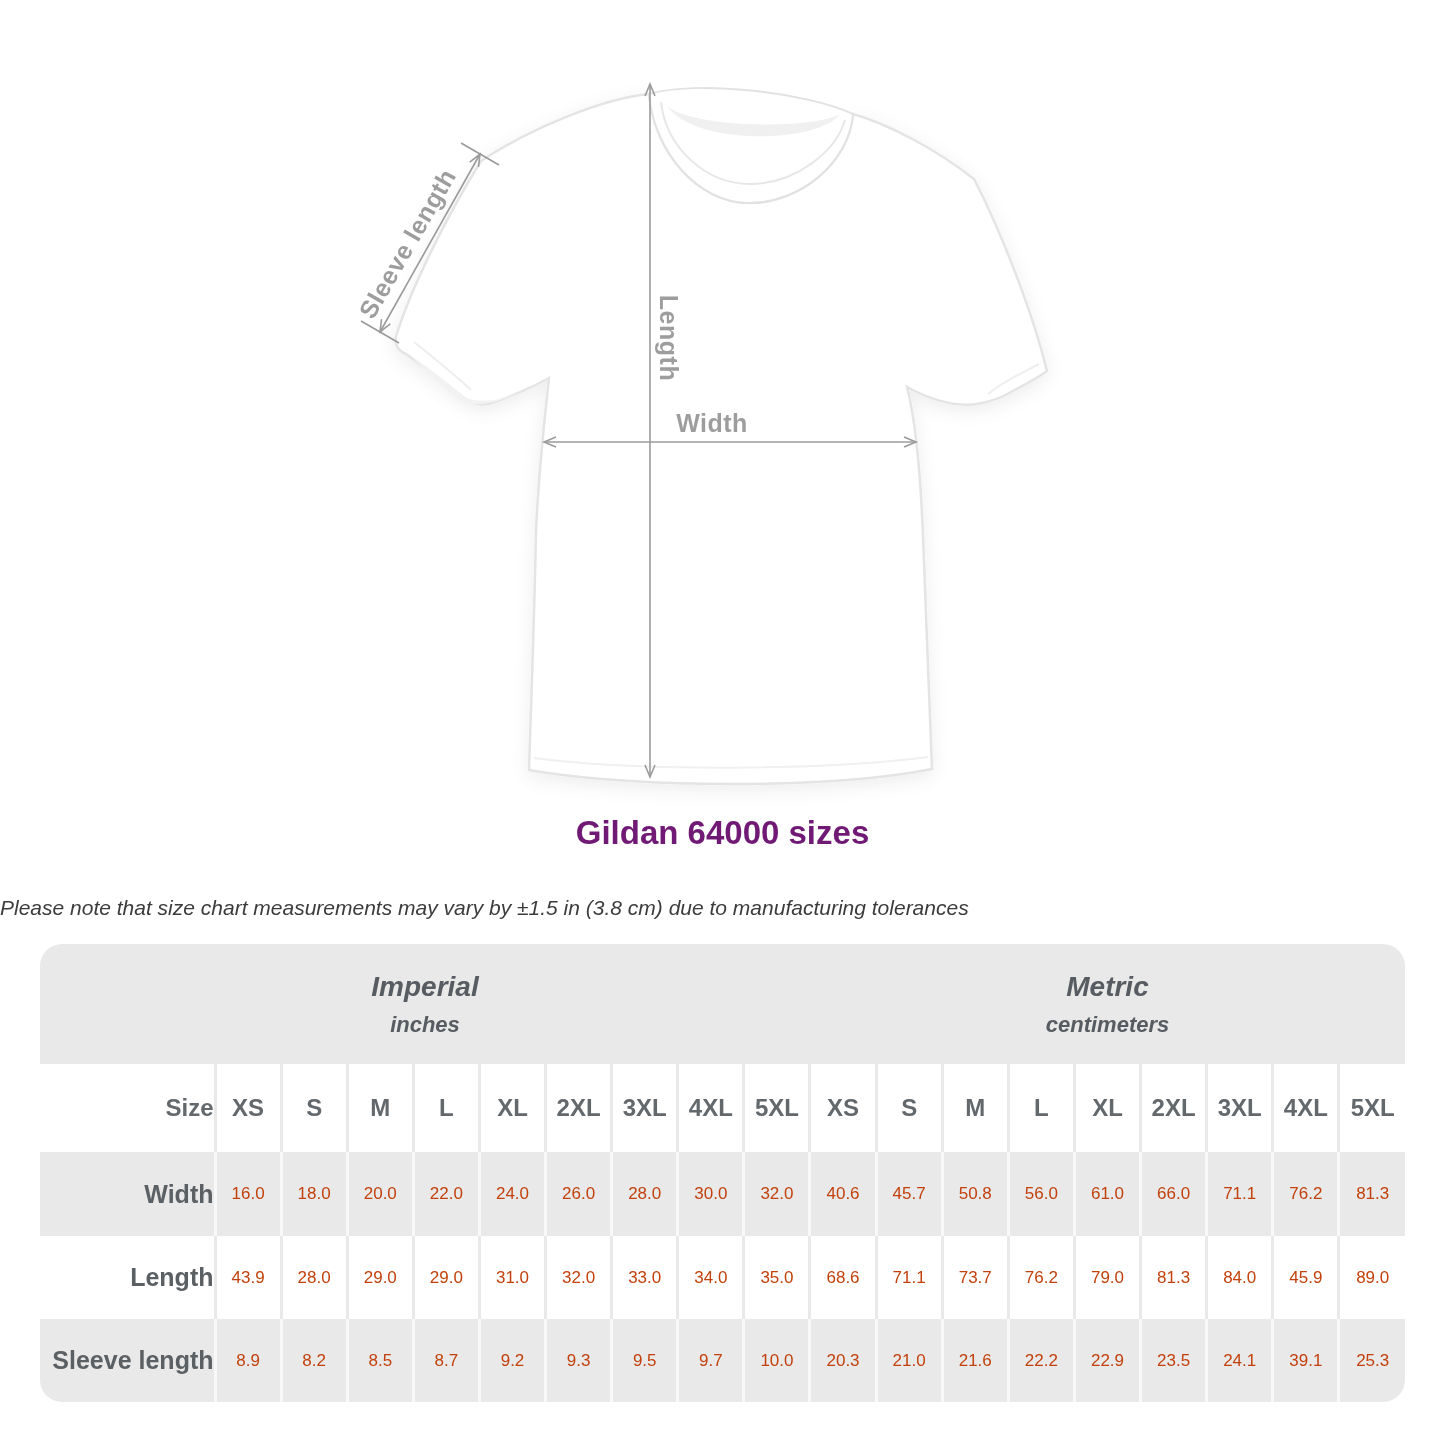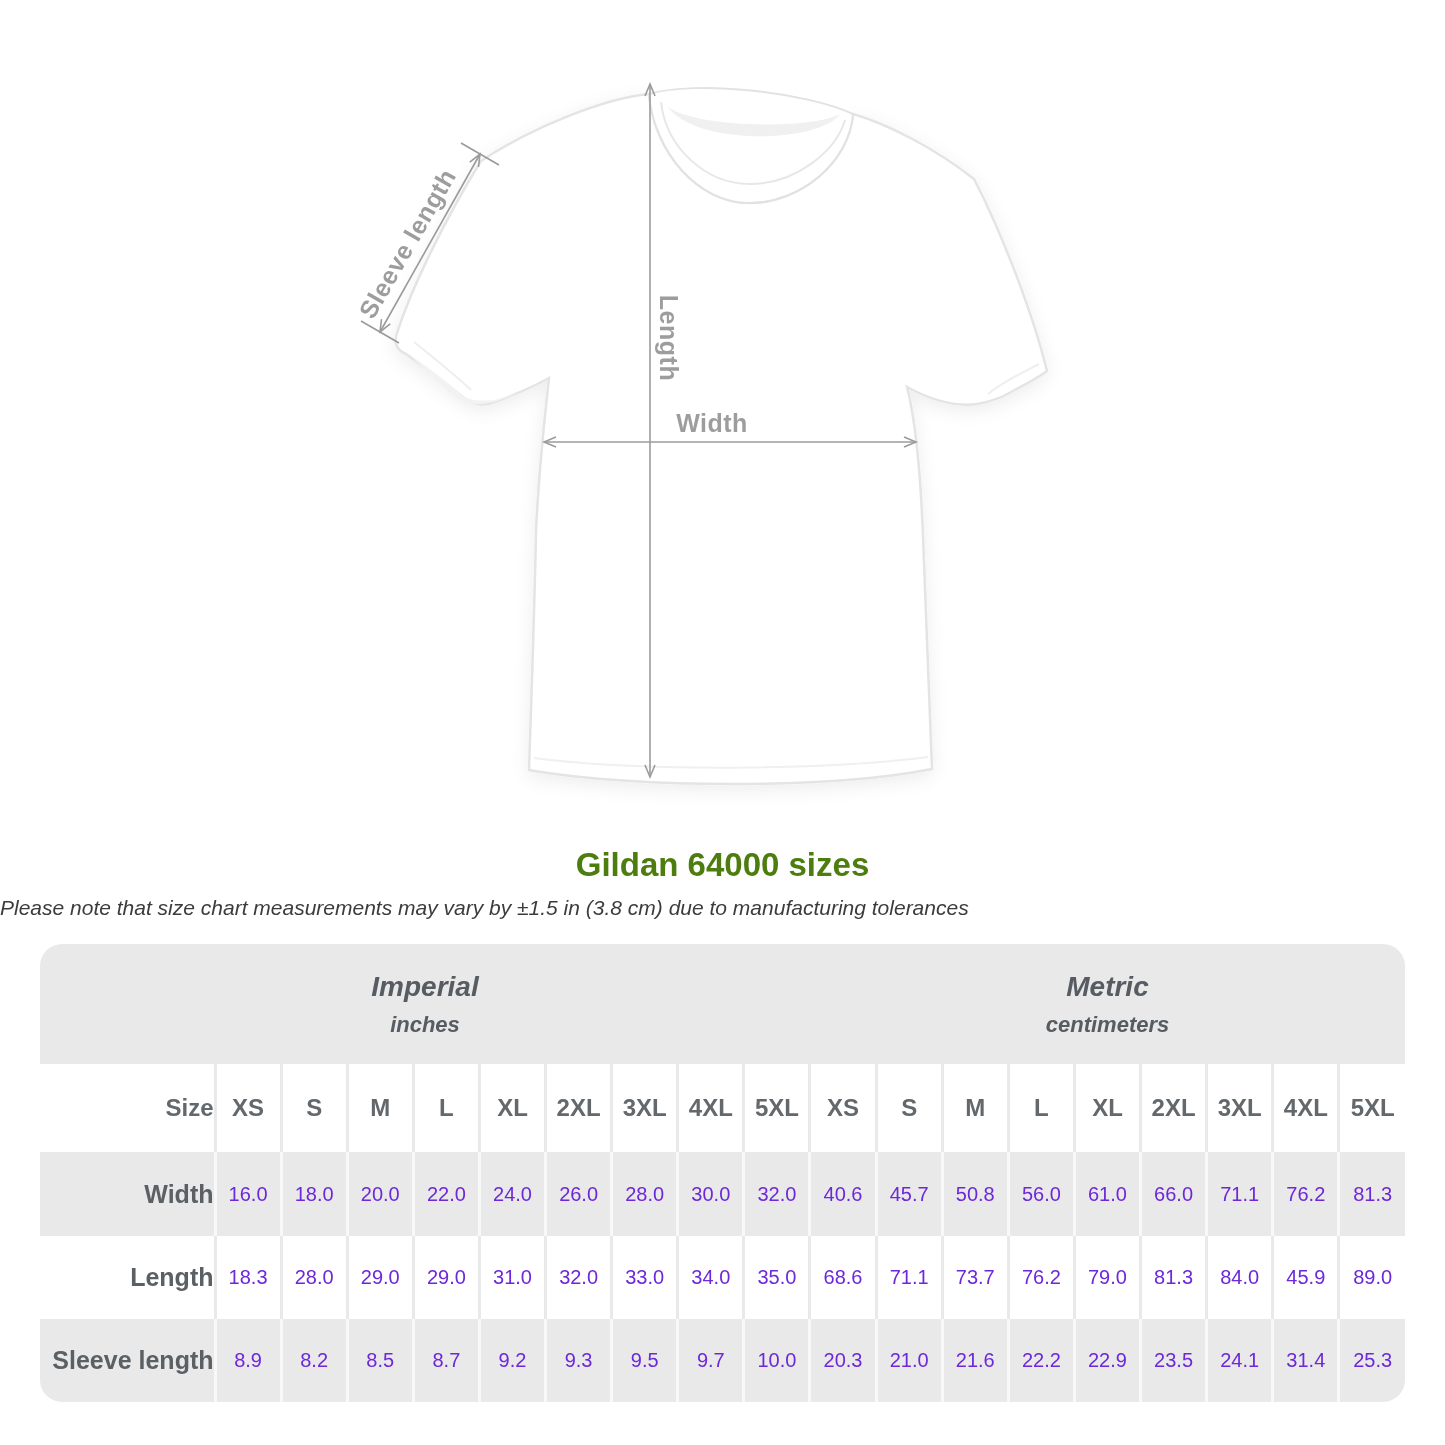--- a/index.html
+++ b/index.html
@@ -7,22 +7,22 @@
     position:relative;width:1445px;height:1445px;background:#ffffff;overflow:hidden;
     font-family:"Liberation Sans",sans-serif;
   }
   
   #shirt-svg{position:absolute;top:0;left:0;}
   .dim-line{stroke:#9b9b9b;stroke-width:1.6;fill:none;}
   .dim-tick{stroke:#9b9b9b;stroke-width:1.6;}
   .dim-label{fill:#9d9d9d;font-size:25px;font-weight:bold;letter-spacing:.5px;}
   
   .title{
-    position:absolute;top:846px;left:0;width:100%;text-align:center;
-    font-size:33px;line-height:38px;font-weight:bold;color:#4d7c0f;
+    position:absolute;top:814px;left:0;width:100%;text-align:center;
+    font-size:33px;line-height:38px;font-weight:bold;color:#701a75;
   }
   .subtitle{
     position:absolute;top:895px;left:0;width:100%;text-align:left;
     font-size:21px;line-height:26px;font-style:italic;color:#3c3c3c;
   }
   
   .table-wrap{
     position:absolute;left:40px;top:944px;width:1365px;height:458px;
     border-radius:22px;overflow:hidden;
   }
@@ -37,21 +37,21 @@
   tr.units th{background:#e9e9e9;}
   .unit-name{display:block;font-size:28px;font-weight:bold;font-style:italic;color:#565c61;}
   .unit-sub{display:block;margin-top:9px;font-size:22px;font-style:italic;color:#565c61;}
   tr.sizes{height:88px;background:#ffffff;}
   tr.sizes th{font-size:24px;font-weight:bold;color:#63686c;}
   tr.r-width{height:84px;}
   tr.r-length{height:83px;}
   tr.r-sleeve{height:83px;}
   tr.gray-row{background:#e9e9e9;}
   tr.white-row{background:#ffffff;}
-  .size-table td{font-size:20px;color:#6d28d9;}
+  .size-table td{font-size:17px;color:#c2410c;}
   th.row-label{font-size:25px;font-weight:bold;color:#5b6064;text-align:right;}
   
   tr.sep-light > *:not(:first-child){border-left:3px solid #e9e9e9;}
   tr.sep-white > *:not(:first-child){border-left:3px solid #f8f8f8;}
 </style>
 </head>
 <body>
 
 <div id="canvas">
 
@@ -190,21 +190,21 @@
           <td>56.0</td>
           <td>61.0</td>
           <td>66.0</td>
           <td>71.1</td>
           <td>76.2</td>
           <td>81.3</td>
         </tr>
 
         <tr class="r-length white-row sep-light">
           <th class="row-label">Length</th>
-          <td>18.3</td>
+          <td>43.9</td>
           <td>28.0</td>
           <td>29.0</td>
           <td>29.0</td>
           <td>31.0</td>
           <td>32.0</td>
           <td>33.0</td>
           <td>34.0</td>
           <td>35.0</td>
           <td>68.6</td>
           <td>71.1</td>
@@ -228,20 +228,20 @@
           <td>9.5</td>
           <td>9.7</td>
           <td>10.0</td>
           <td>20.3</td>
           <td>21.0</td>
           <td>21.6</td>
           <td>22.2</td>
           <td>22.9</td>
           <td>23.5</td>
           <td>24.1</td>
-          <td>31.4</td>
+          <td>39.1</td>
           <td>25.3</td>
         </tr>
       </tbody>
     </table>
   </div>
 
 </div>
 
 </body></html>

